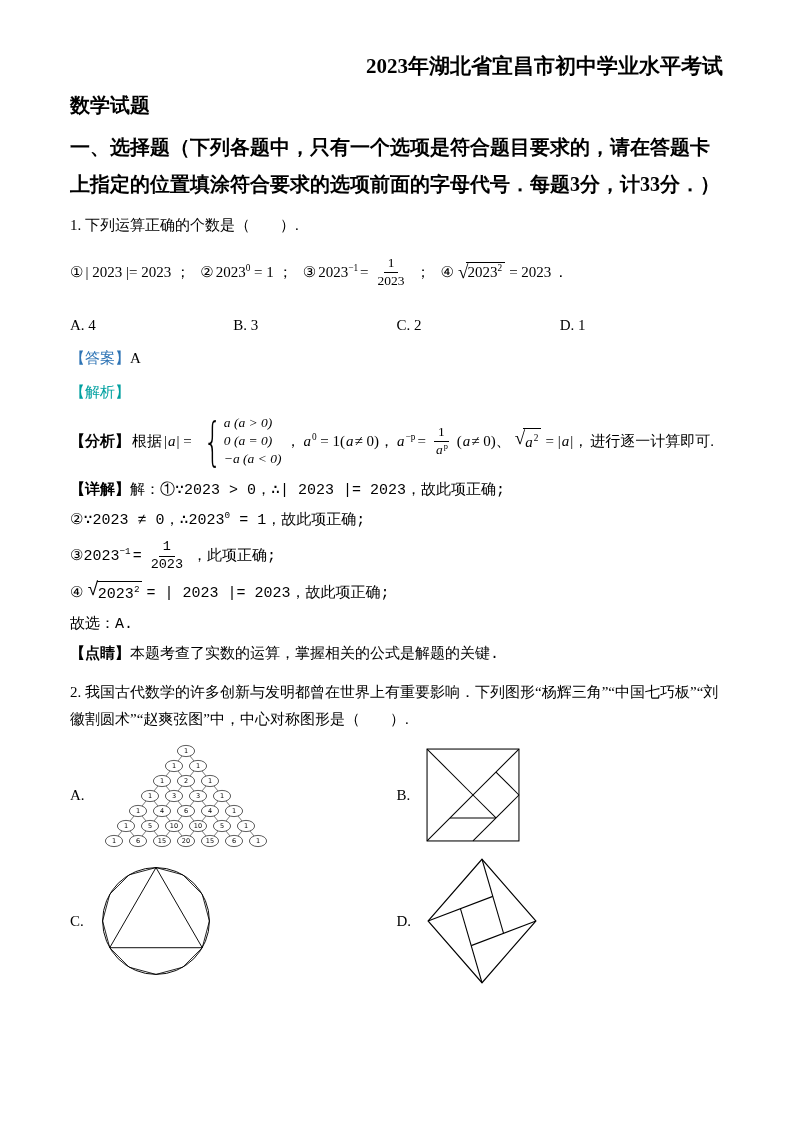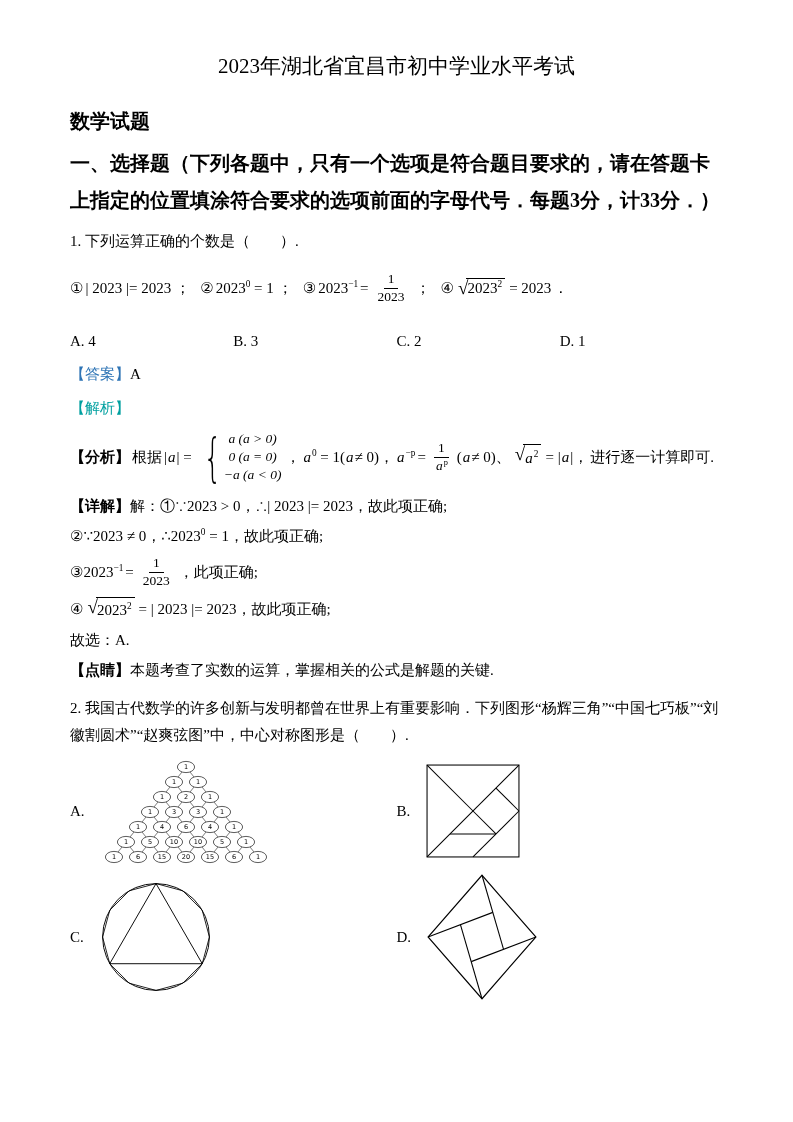--- a/index.html
+++ b/index.html
@@ -3,44 +3,44 @@
 <meta charset="utf-8">
 <style>
   html,body{margin:0;padding:0;background:#fff;}
   .doc{
     width:793px;height:1122px;box-sizing:border-box;
     padding:46px 70px 30px 70px;
     background:#fff;color:#000;
     font-family:"Liberation Serif","DejaVu Serif",serif;
     font-size:15px;overflow:hidden;position:relative;
   }
-  .title{text-align:center;font-size:21px;font-weight:normal;margin:6px 0 28px;}
+  .title{text-align:right;font-size:21px;font-weight:bold;margin:6px 0 12px;}
   .subtitle{text-align:left;font-size:20px;font-weight:bold;margin:0 0 10px;}
   .sec-header{font-weight:bold;font-size:20px;line-height:1.85;margin:4px 0 8px;}
   .line{margin:10px 0;line-height:1.6;}
-  .detail-line{margin:7px 0;line-height:1.55;}
+  .detail-line{margin:7px 0;line-height:1.55;font-family:Liberation Mono, monospace;}
   .math-line{display:flex;align-items:center;flex-wrap:nowrap;gap:2px;}
   .expr-line{display:flex;align-items:center;gap:2px;margin:4px 0 2px;min-height:50px;}
   .sep{margin:0 8px 0 2px;}
   .opt-row{display:flex;margin:20px 0 12px;}
   .opt{width:25%;}
   .lbl-b{font-weight:bold;}
   .lbl-answer{color:#2E74B5;}
   .lbl-analysis{color:#00A0A0;}
   sup{font-size:0.62em;vertical-align:super;line-height:0;}
   i{font-style:italic;margin:0 1px;}
   .frac{display:inline-flex;flex-direction:column;align-items:center;font-size:13.5px;line-height:1.25;vertical-align:middle;margin:0 3px;}
   .frac .num{border-bottom:1px solid #000;padding:0 4px;}
   .frac .den{padding:0 4px;}
   .sqrt{display:inline-flex;align-items:flex-start;margin:0 2px;}
   .sqrt .sym{font-size:19px;line-height:1.05;}
   .sqrt .body{border-top:1.2px solid #000;padding:1px 3px 0 1px;margin-left:-2px;}
   .cases{display:inline-flex;align-items:center;vertical-align:middle;margin:0 2px;}
   .cases .brace{font-family:"DejaVu Sans",sans-serif;font-size:52px;font-weight:100;line-height:1;transform:scaleX(.55);margin-right:-5px;}
-  .cases .rows{display:inline-flex;flex-direction:column;font-size:13.5px;line-height:1.35;font-style:italic;align-items:center;}
+  .cases .rows{display:inline-flex;flex-direction:column;font-size:13.5px;line-height:1.35;font-style:italic;}
   .q2-stem{line-height:1.85;margin:12px 0 6px;}
   .fig-grid{display:grid;grid-template-columns:1fr 1fr;row-gap:8px;margin-top:4px;}
   .fig-cell{display:flex;align-items:center;gap:16px;}
   .fig-label{font-size:15px;}
   .fig-a line{stroke:#444;stroke-width:.7;}
   .fig-a ellipse{fill:#fff;stroke:#333;stroke-width:.8;}
   .fig-a text{font-size:6.5px;font-family:"DejaVu Sans",sans-serif;text-anchor:middle;fill:#000;}
   .geo{fill:none;stroke:#000;}
 </style>
 </head>

